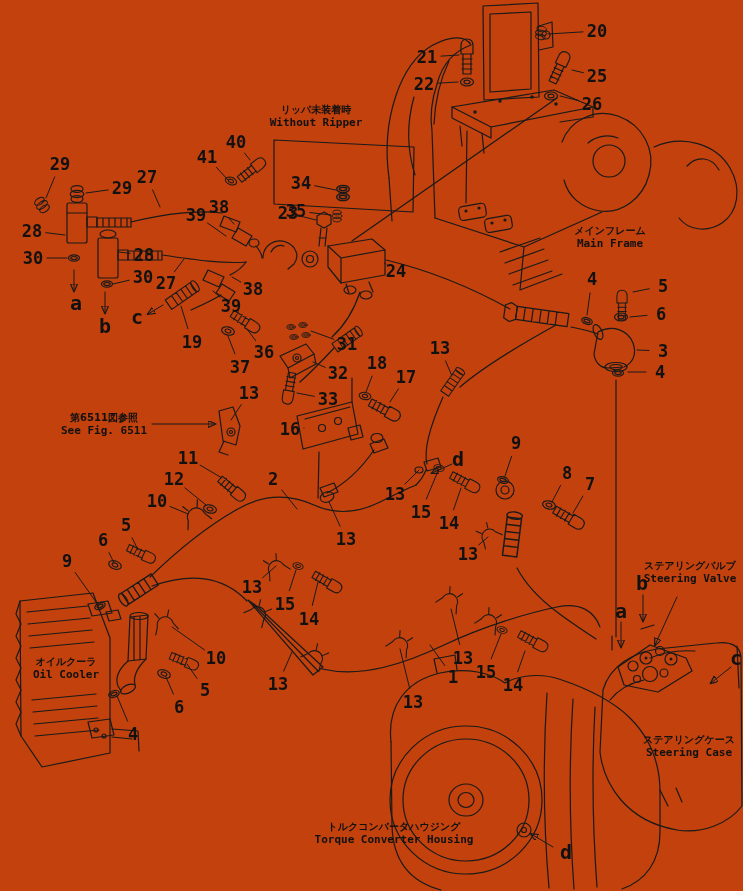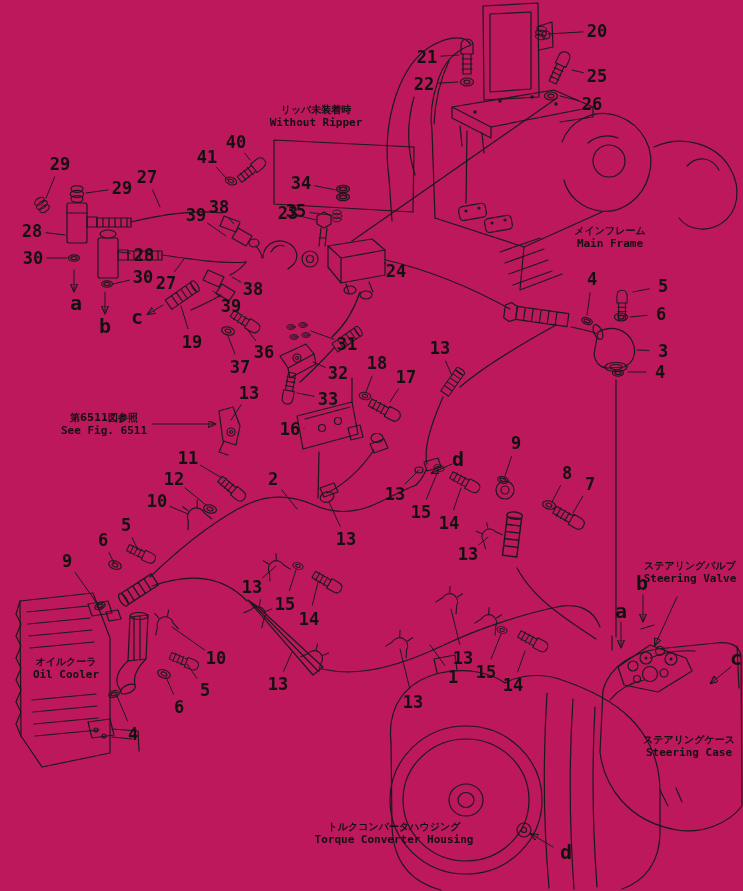--- a/index.html
+++ b/index.html
@@ -1,16 +1,16 @@
 <!DOCTYPE html>
 <html><head>
 <meta charset="utf-8">
 <style>
   html,body{margin:0;padding:0;background:#e8e8e8;}
-  #page{position:relative;width:743px;height:891px;background:#be185d;overflow:hidden;
+  #page{position:relative;width:743px;height:891px;background:#c2410c;overflow:hidden;
         font-family:"DejaVu Sans Mono", monospace;}
   svg{position:absolute;left:0;top:0;}
   svg path, svg rect, svg ellipse, svg circle, svg line, svg polygon{
     fill:none;stroke:#1a1a1a;stroke-width:1.2;stroke-linecap:round;stroke-linejoin:round;}
   .callout{font:bold 17px "DejaVu Sans Mono",monospace;fill:#111;stroke:none;}
   .flow-letter{font:bold 20px "DejaVu Sans Mono",monospace;fill:#111;stroke:none;}
   .lbl-jp{font:bold 10px "DejaVu Sans",sans-serif;fill:#111;stroke:none;}
   .lbl-en{font:bold 11px "DejaVu Sans Mono",monospace;fill:#111;stroke:none;}
   .leader{stroke:#1a1a1a;stroke-width:1;}
   .dot{fill:#1a1a1a;stroke:none;}

